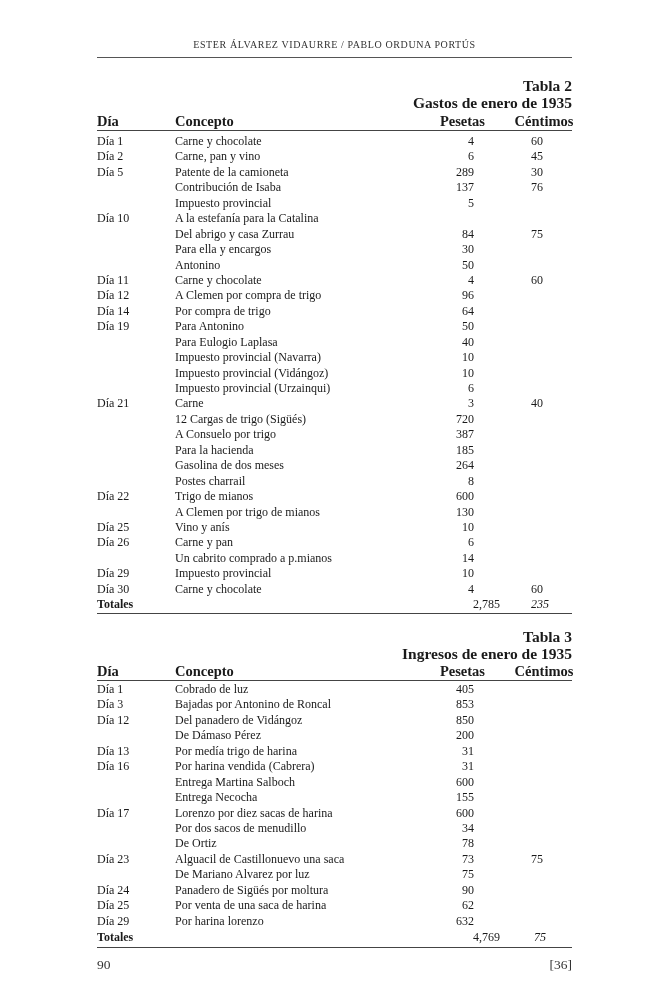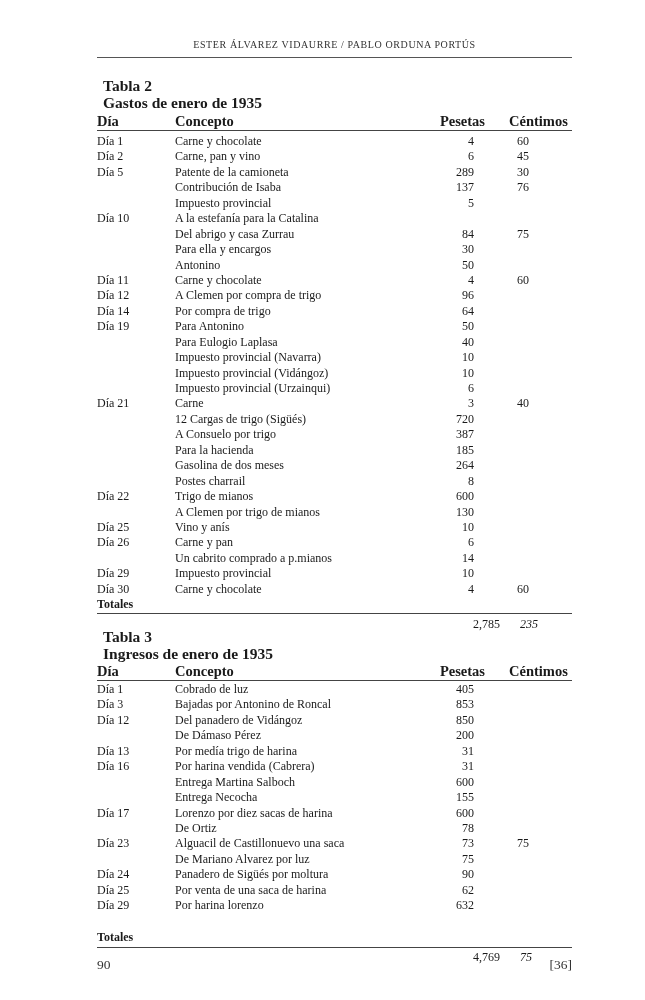--- a/index.html
+++ b/index.html
@@ -2,35 +2,35 @@
 <html><head>
 <meta charset="utf-8">
 <style>
   html, body { margin: 0; padding: 0; background: #ffffff; }
   body { width: 645px; height: 1000px; position: relative; overflow: hidden;
          font-family: "Liberation Serif", "DejaVu Serif", serif; color: #1a1a1a; }
   .running-head { position: absolute; top: 39px; left: 97px; width: 475px; text-align: center;
                   font-size: 10px; letter-spacing: 0.6px; color: #333; }
   .rule { position: absolute; left: 97px; width: 475px; height: 0; border-top: 1px solid #555; }
   .rule.thick { border-top: 1.5px solid #444; }
-  .tbl-title { position: absolute; left: 103px; width: 475px; text-align: left;
+  .tbl-title { position: absolute; left: 97px; width: 475px; text-align: right;
                font-weight: bold; font-size: 15.5px; line-height: 17px; }
   .table { position: absolute; left: 97px; width: 475px; }
   .row { position: relative; height: 15.45px; font-size: 12px; line-height: 15.45px; white-space: nowrap; }
   .row .c-dia { position: absolute; left: 0; }
   .row .c-con { position: absolute; left: 78px; }
   .row .c-pes { position: absolute; right: 98px; text-align: right; }
-  .row .c-cen { position: absolute; left: 420px; width: 40px; text-align: left; }
+  .row .c-cen { position: absolute; left: 420px; width: 40px; text-align: center; }
   .hdr { font-weight: bold; font-size: 14.5px; height: 17px; line-height: 17px; }
   .hdr .c-pes { right: 87px; margin-left: 34px; }
   .hdr .c-cen { left: 412px; width: 70px; }
   .tot { font-weight: bold; }
   .tot .c-pes { right: 72px; font-weight: normal; }
   .tot .c-cen { left: 423px; font-style: italic; }
-  .tot .c-pes, .tot .c-cen { font-weight: normal; margin-top: 20px; }
+  .tot .c-pes, .tot .c-cen { font-weight: normal; }
   .folio { position: absolute; top: 957px; font-size: 13.5px; color: #333; }
 </style>
 </head>
 <body>
 
 <div class="running-head">ESTER ÁLVAREZ VIDAURRE / PABLO ORDUNA PORTÚS</div>
 <div class="rule" style="top:57px;"></div>
 
 <div class="tbl-title" style="top:77px;">Tabla 2</div>
 <div class="tbl-title" style="top:94px;">Gastos de enero de 1935</div>
@@ -300,20 +300,26 @@
       <span class="c-cen"></span>
     </div>
     <div class="row">
       <span class="c-dia">Día 17</span>
       <span class="c-con">Lorenzo por diez sacas de harina</span>
       <span class="c-pes">600</span>
       <span class="c-cen"></span>
     </div>
     <div class="row">
       <span class="c-dia"></span>
+      <span class="c-con">Por dos sacos de menudillo</span>
+      <span class="c-pes">34</span>
+      <span class="c-cen"></span>
+    </div>
+    <div class="row">
+      <span class="c-dia"></span>
       <span class="c-con">De Ortiz</span>
       <span class="c-pes">78</span>
       <span class="c-cen"></span>
     </div>
     <div class="row">
       <span class="c-dia">Día 23</span>
       <span class="c-con">Alguacil de Castillonuevo una saca</span>
       <span class="c-pes">73</span>
       <span class="c-cen">75</span>
     </div>

